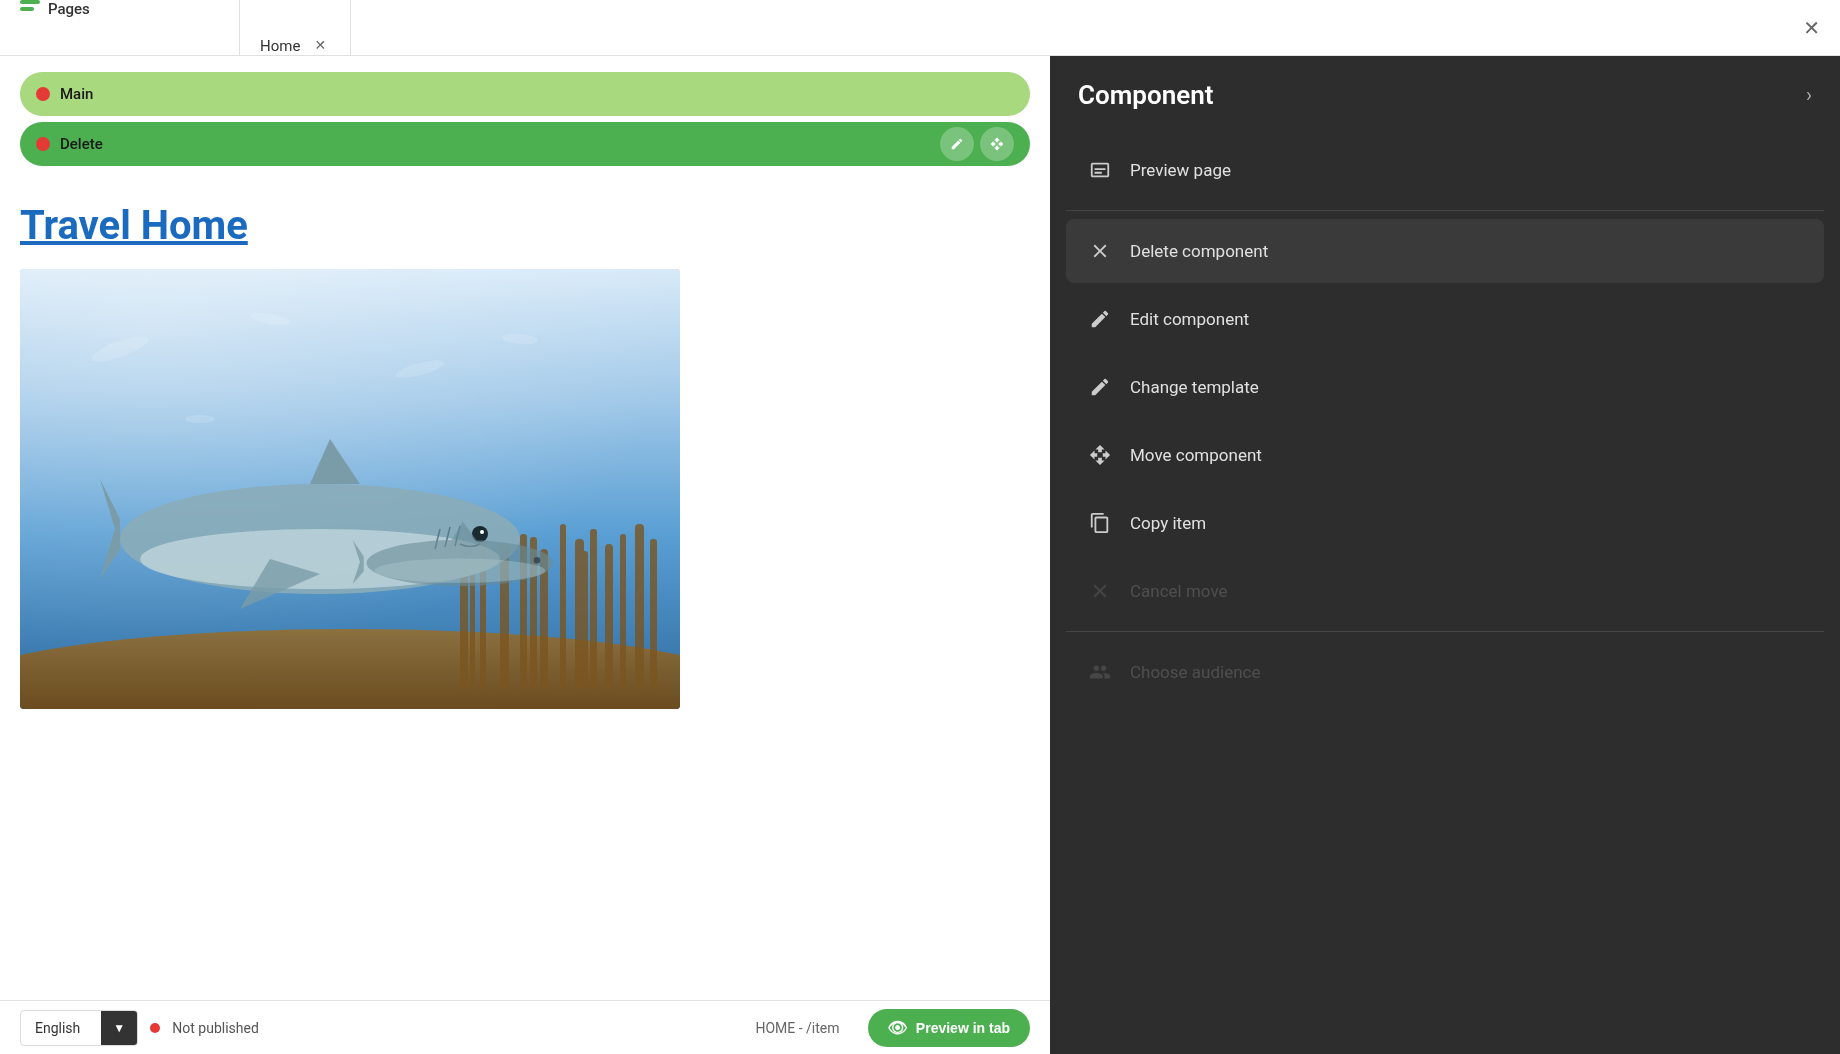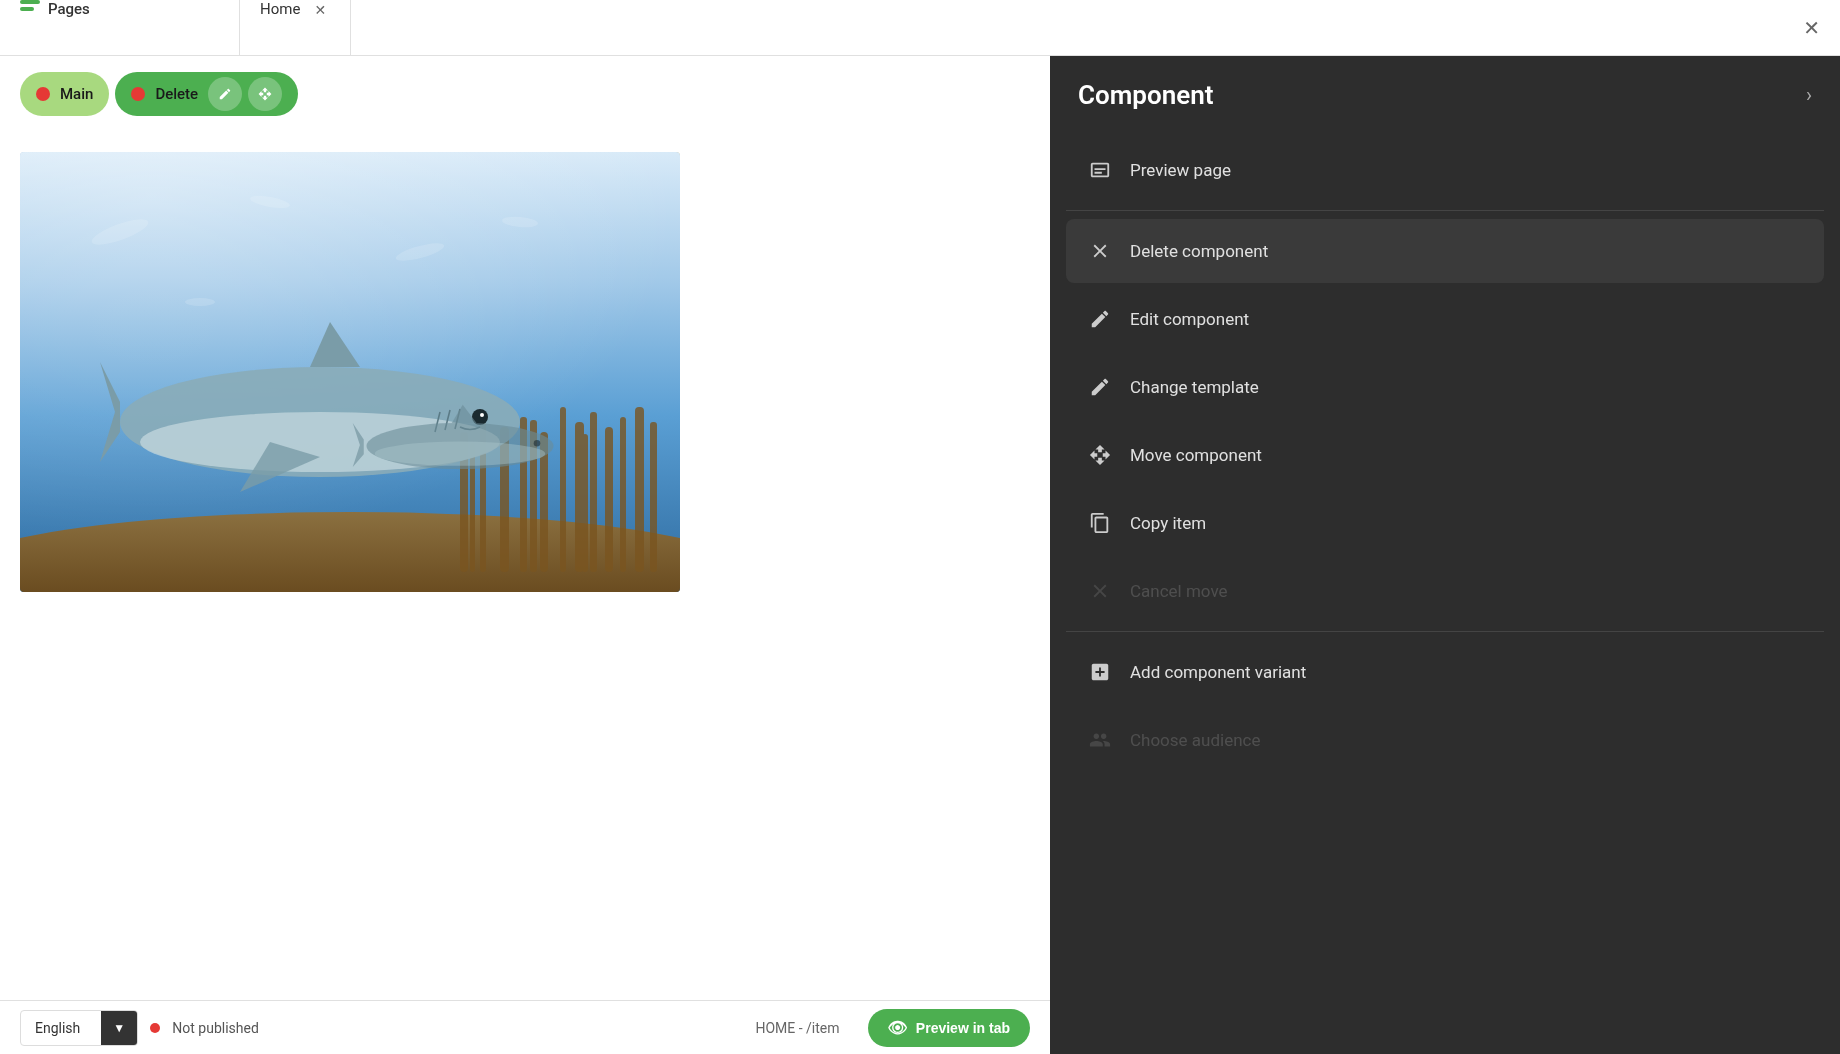--- a/index.html
+++ b/index.html
@@ -46,21 +46,21 @@
     }
     .pages-icon span:first-child { width: 20px; }
     .pages-icon span:last-child { width: 14px; }
     .top-bar-pages-label {
       font-size: 15px;
       color: #333;
       font-weight: 500;
     }
     .top-bar-tab {
       display: flex;
-      align-items: flex-start;
+      align-items: flex-end;
       gap: 10px;
       padding: 0 20px;
       height: 100%;
       background: #fff;
       border-right: 1px solid #e0e0e0;
     }
     .tab-label {
       font-size: 15px;
       color: #333;
     }
@@ -96,21 +96,21 @@
       display: flex;
       flex-direction: column;
       background: #fff;
       overflow: hidden;
     }
 
     
     .component-rows {
       padding: 16px 20px;
       display: flex;
-      flex-direction: row;
+      flex-direction: column;
       gap: 6px;
     }
     .component-row {
       display: flex;
       align-items: center;
       gap: 10px;
       padding: 0 16px;
       height: 44px;
       border-radius: 24px;
       background: #a8d97f;
@@ -358,20 +358,21 @@
           <div class="row-action-btn" title="Move">
             <svg width="14" height="14" viewBox="0 0 24 24" fill="white">
               <path d="M10 9h4V6h3l-5-5-5 5h3v3zm-1 1H6V7l-5 5 5 5v-3h3v-4zm14 2l-5-5v3h-3v4h3v3l5-5zm-9 3h-4v3H7l5 5 5-5h-3v-3z"></path>
             </svg>
           </div>
         </div>
       </div>
     </div>
 
     <div class="content-area">
+      <div class="travel-title">Travel Home</div>
 
       <div class="shark-image">
         <svg class="shark-overlay" viewBox="0 0 660 440" xmlns="http://www.w3.org/2000/svg" preserveAspectRatio="xMidYMid slice">
 
           <defs>
             <linearGradient id="skyGrad" x1="0" y1="0" x2="0" y2="1">
               <stop offset="0%" stop-color="#d8eaf8"></stop>
               <stop offset="30%" stop-color="#a0c8e8"></stop>
               <stop offset="60%" stop-color="#5a9fd4"></stop>
               <stop offset="100%" stop-color="#2d6a9f"></stop>
@@ -535,28 +536,20 @@
         <div class="menu-item-icon">
           <svg width="22" height="22" viewBox="0 0 24 24" fill="#666">
             <path d="M19 6.41L17.59 5 12 10.59 6.41 5 5 6.41 10.59 12 5 17.59 6.41 19 12 13.41 17.59 19 19 17.59 13.41 12z"></path>
           </svg>
         </div>
         <span class="menu-item-label">Cancel move</span>
       </div>
 
       <div class="menu-divider"></div>
 
-      <div class="menu-item">
-        <div class="menu-item-icon">
-          <svg width="22" height="22" viewBox="0 0 24 24" fill="#ccc">
-            <path d="M19 3H5c-1.1 0-2 .9-2 2v14c0 1.1.9 2 2 2h14c1.1 0 2-.9 2-2V5c0-1.1-.9-2-2-2zm-2 10h-4v4h-2v-4H7v-2h4V7h2v4h4v2z"></path>
-          </svg>
-        </div>
-        <span class="menu-item-label">Add component variant</span>
-      </div>
 
       <div class="menu-item disabled">
         <div class="menu-item-icon">
           <svg width="22" height="22" viewBox="0 0 24 24" fill="#666">
             <path d="M16 11c1.66 0 2.99-1.34 2.99-3S17.66 5 16 5c-1.66 0-3 1.34-3 3s1.34 3 3 3zm-8 0c1.66 0 2.99-1.34 2.99-3S9.66 5 8 5C6.34 5 5 6.34 5 8s1.34 3 3 3zm0 2c-2.33 0-7 1.17-7 3.5V19h14v-2.5c0-2.33-4.67-3.5-7-3.5zm8 0c-.29 0-.62.02-.97.05 1.16.84 1.97 1.97 1.97 3.45V19h6v-2.5c0-2.33-4.67-3.5-7-3.5z"></path>
           </svg>
         </div>
         <span class="menu-item-label">Choose audience</span>
       </div>
 

